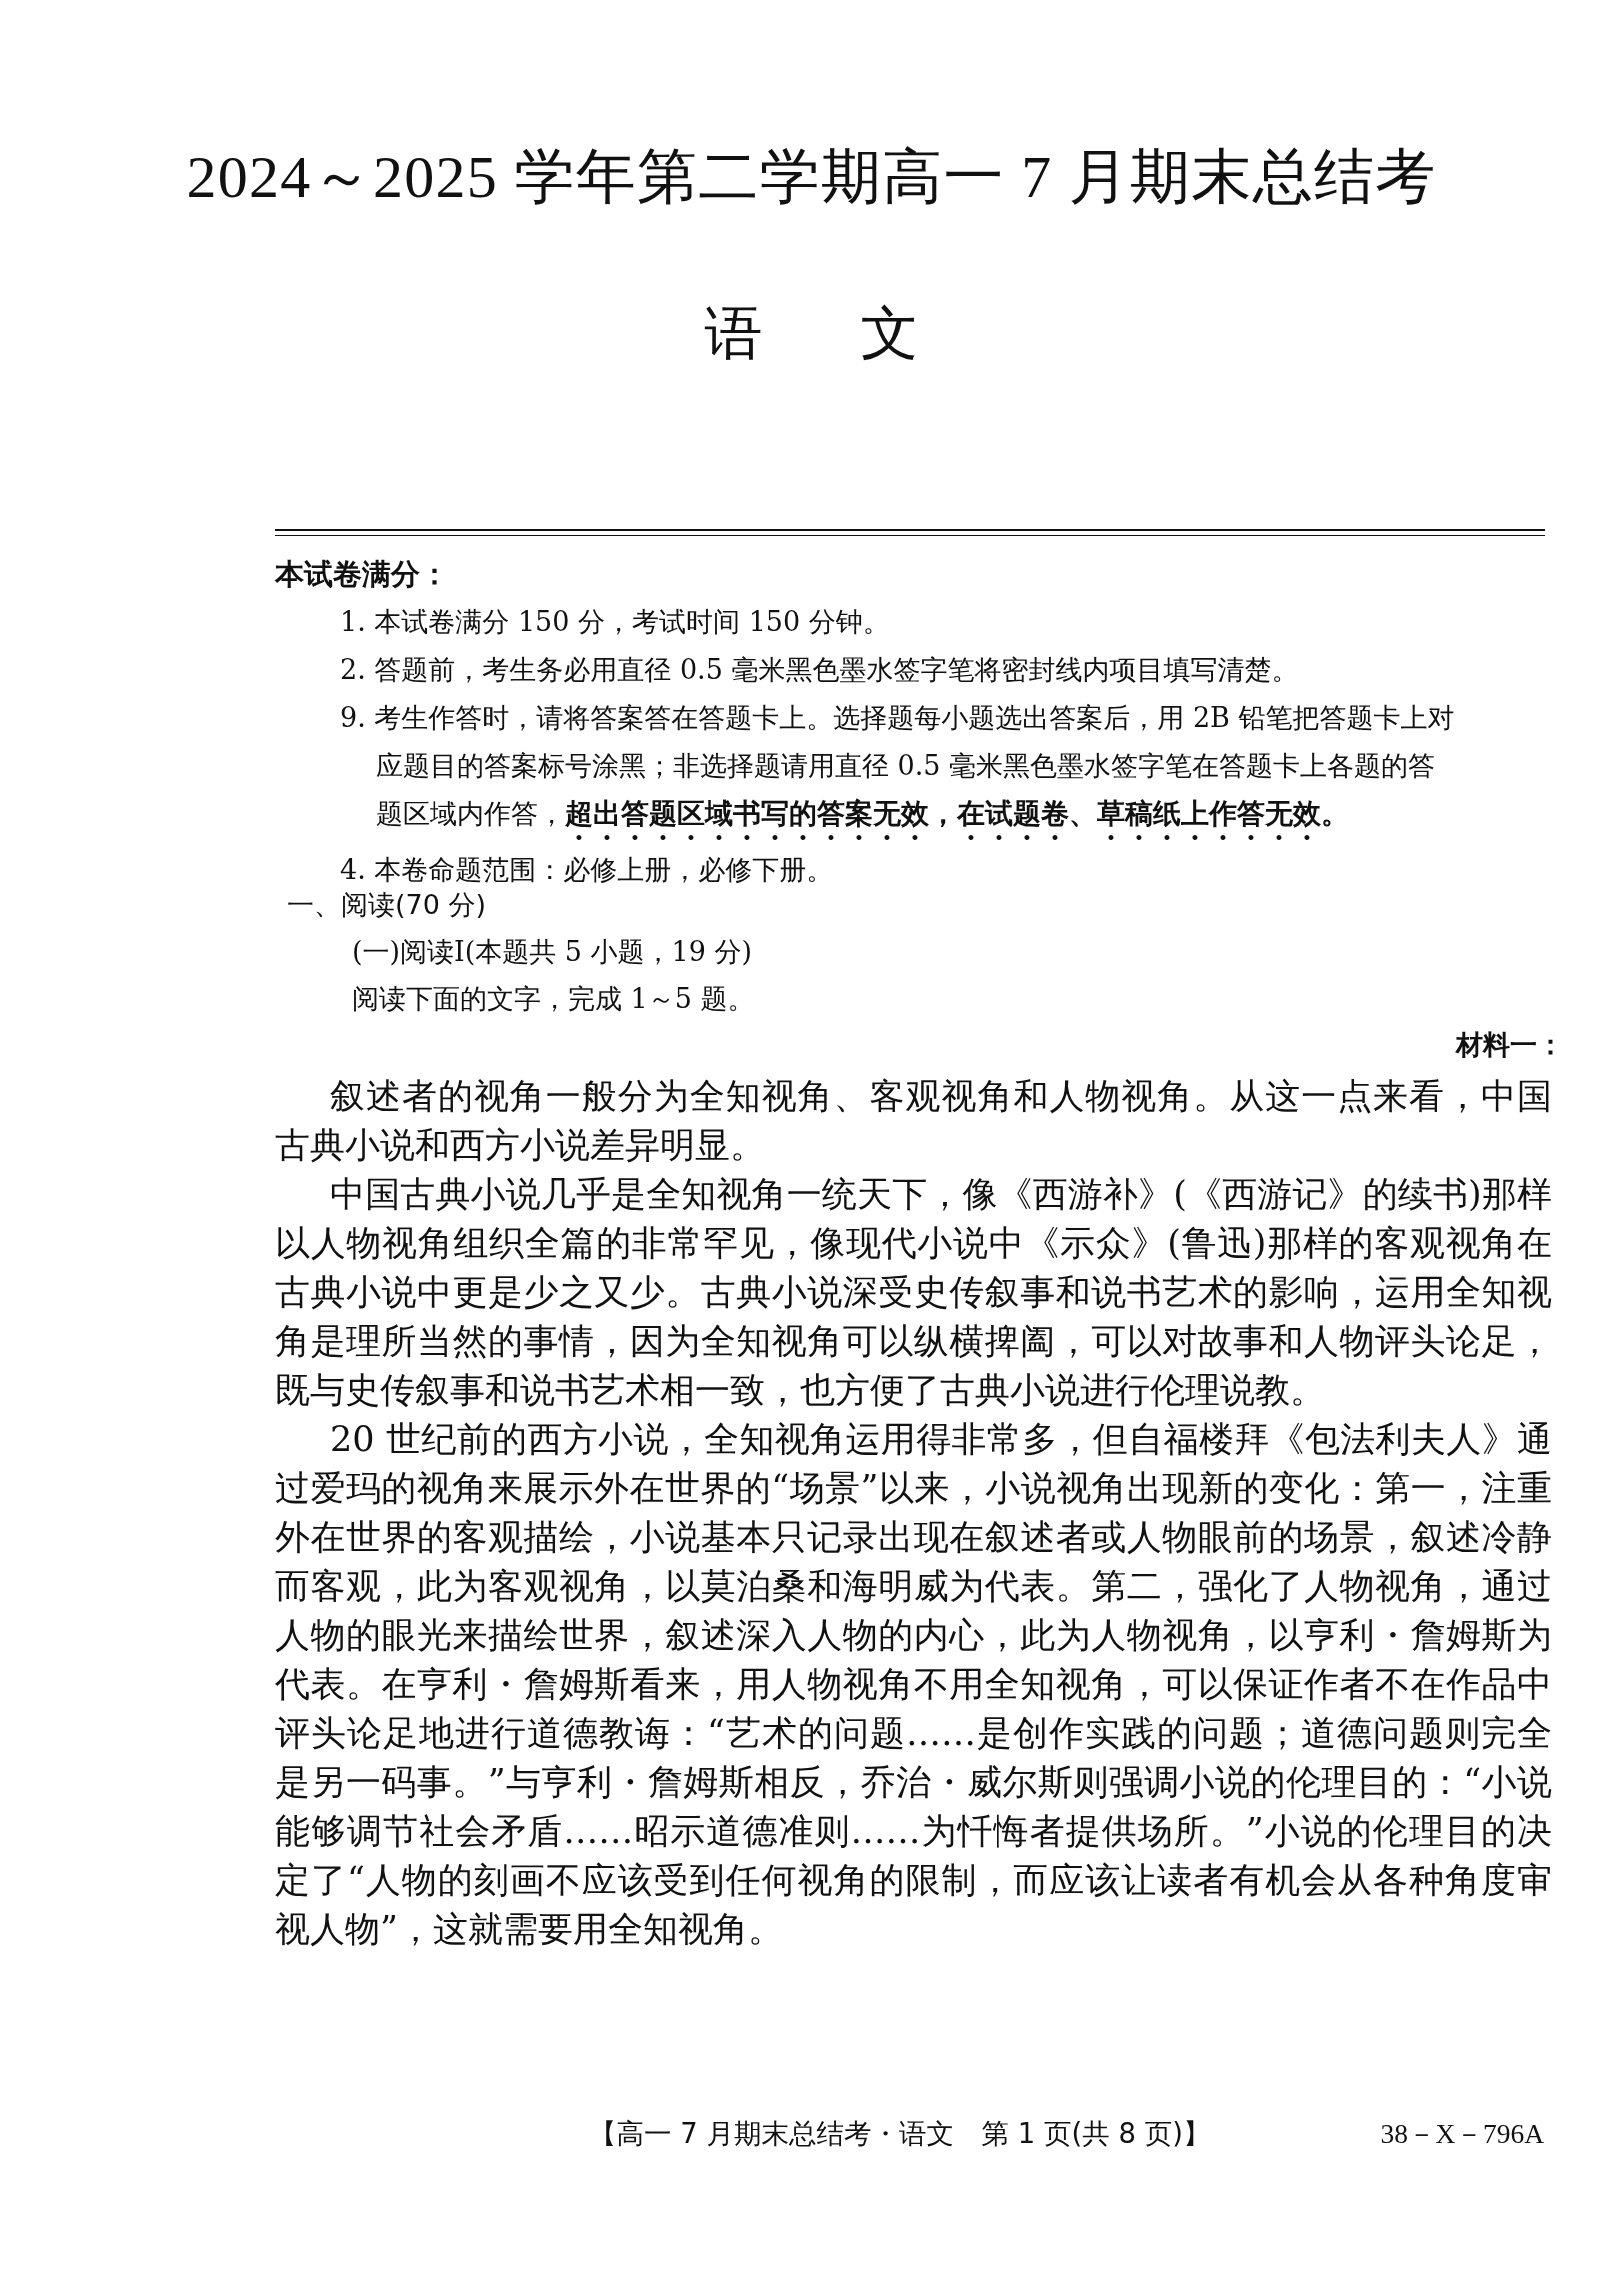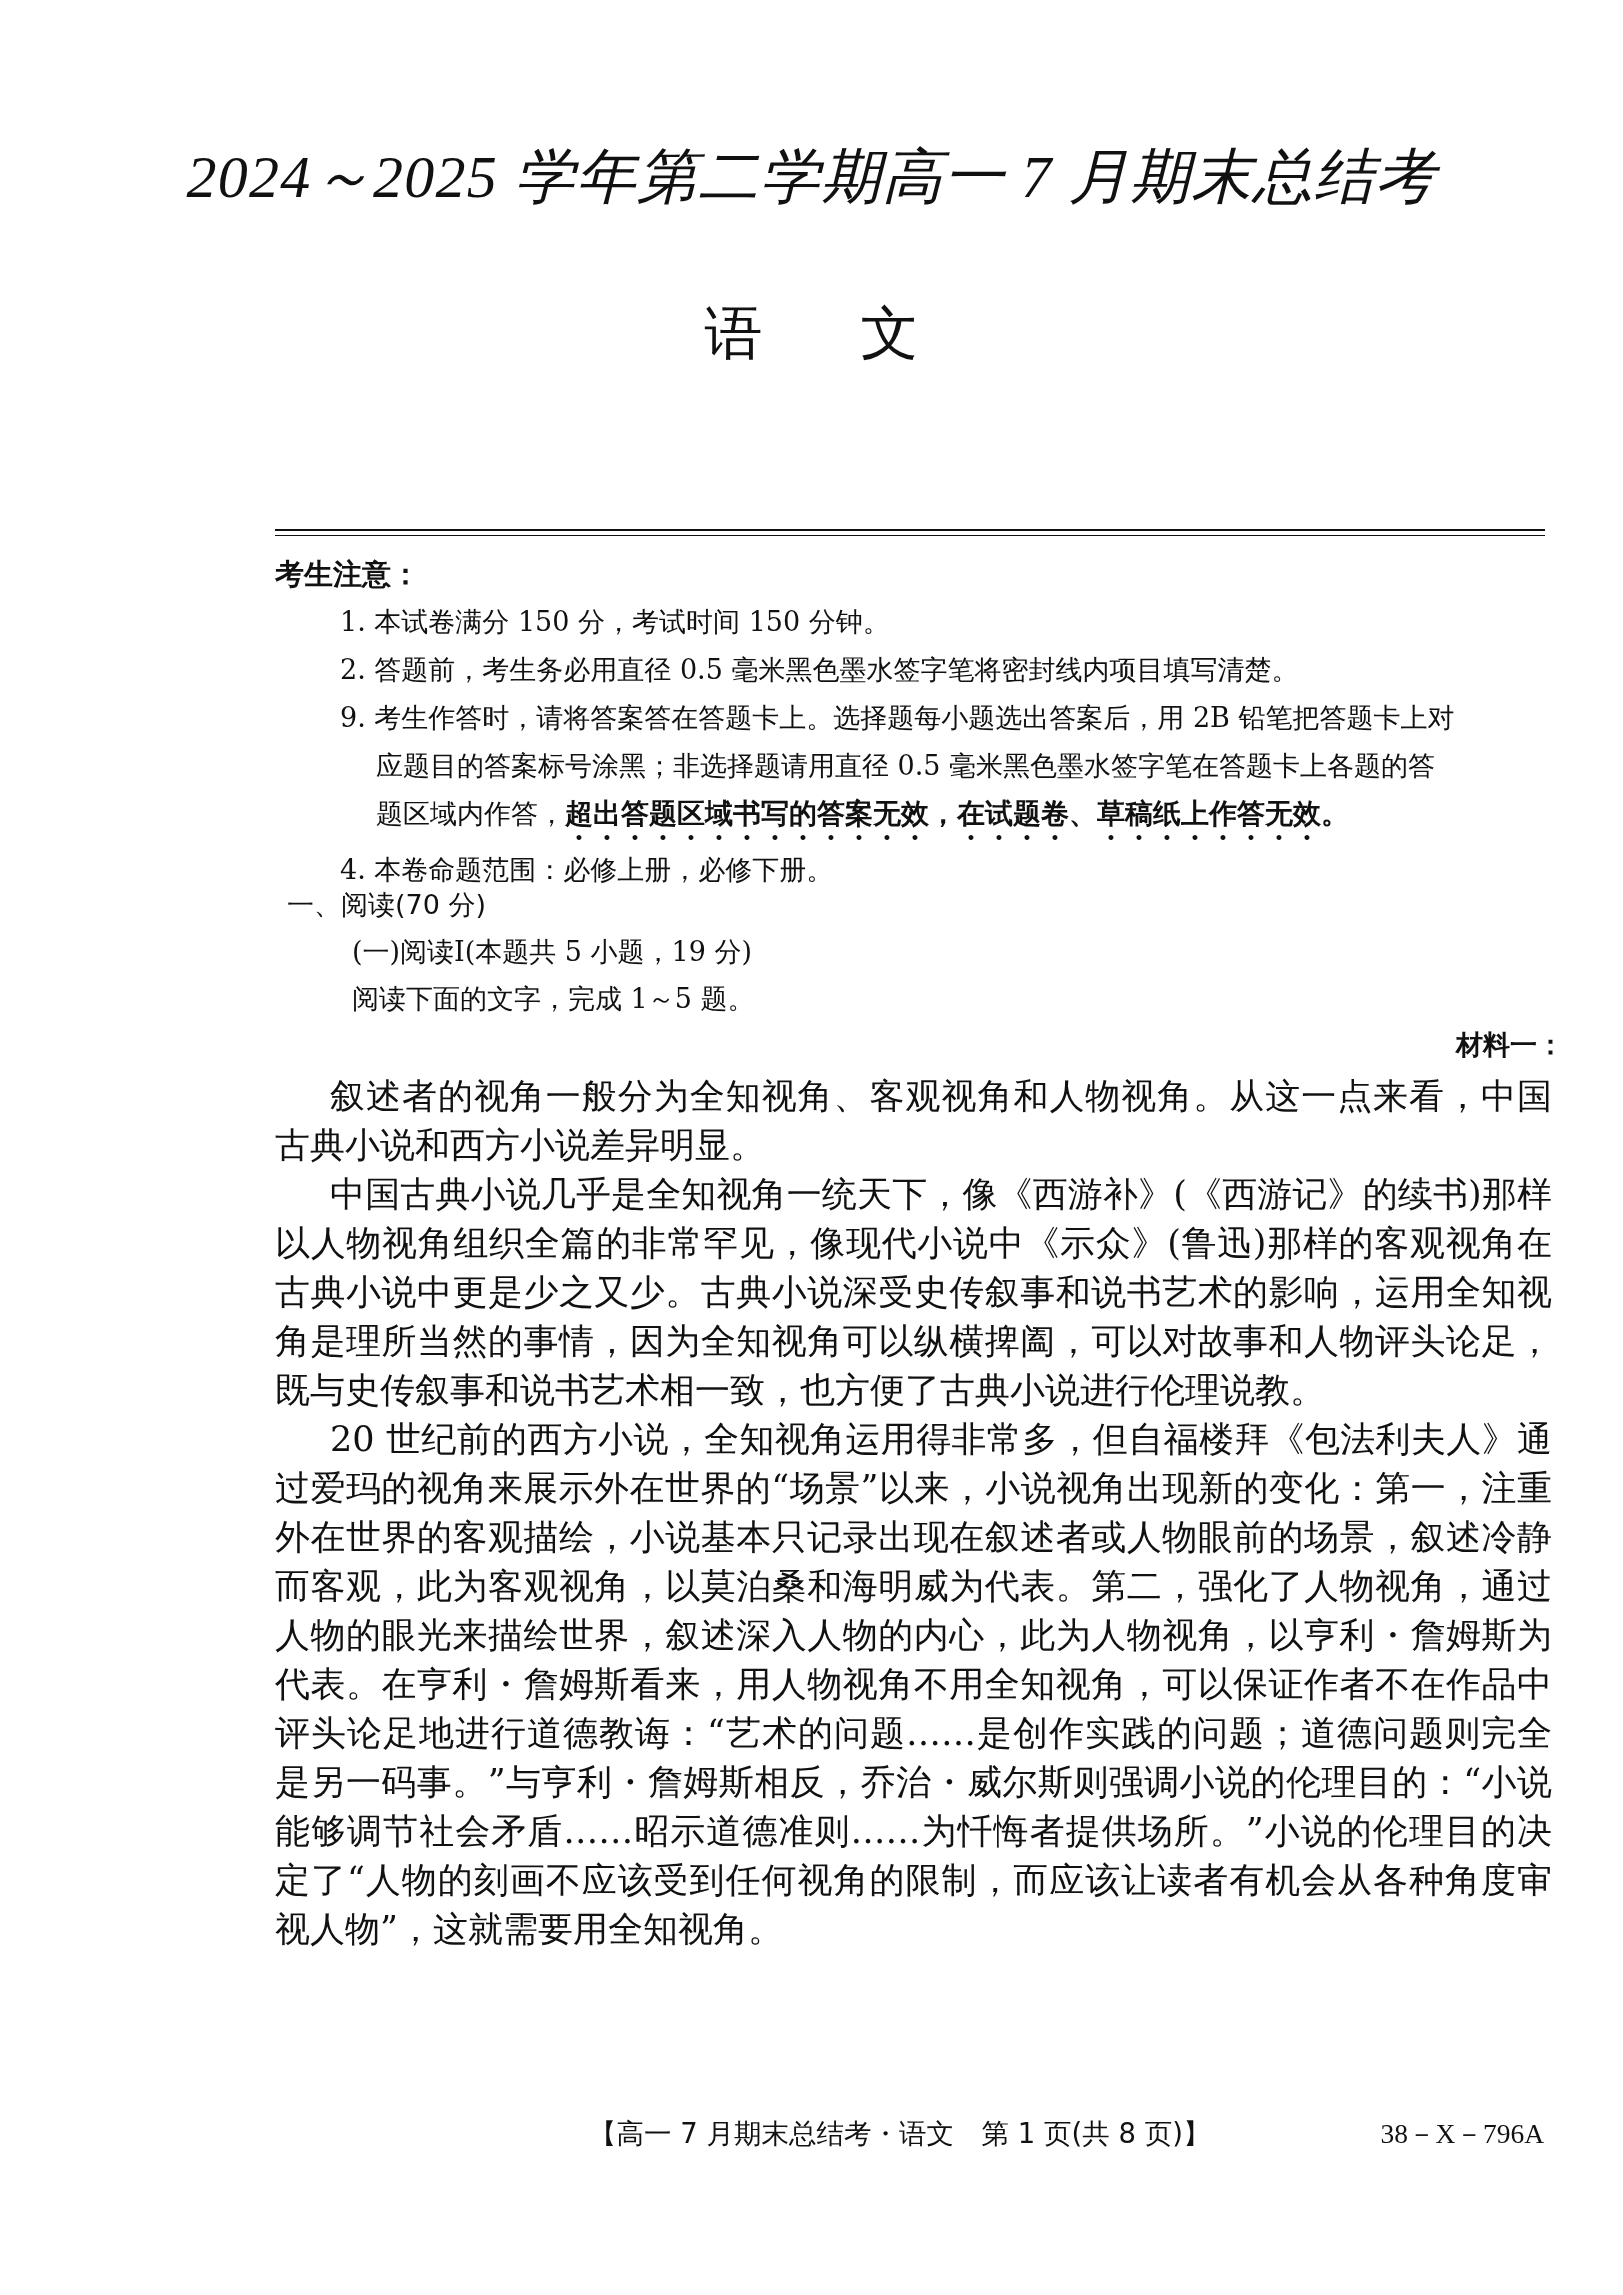--- a/index.html
+++ b/index.html
@@ -4,21 +4,21 @@
 <style>
   html, body { margin: 0; padding: 0; background: #ffffff; }
   body {
     width: 1623px; height: 2295px; position: relative; overflow: hidden;
     color: #111111;
     font-family: "DejaVu Serif", "Liberation Serif", serif;
   }
   .title {
     position: absolute; left: 0; right: 0; top: 137px;
     text-align: center; font-size: 60px; letter-spacing: 1.3px;
-    font-family: "Liberation Serif", "DejaVu Serif", serif; font-weight: normal; font-style: italic;
+    font-family: "Liberation Serif", "DejaVu Serif", serif; font-weight: normal;
   }
   .subject {
     position: absolute; left: 0; right: 0; top: 295px;
     text-align: center; font-size: 58px; font-weight: normal; letter-spacing: 98px;
     padding-left: 98px;
     font-family: "DejaVu Sans", sans-serif;
   }
   .rule {
     position: absolute; left: 275px; width: 1270px; top: 529px; height: 6.5px;
     border-top: 2.6px solid #111; border-bottom: 1.3px solid #111; box-sizing: border-box;
@@ -39,21 +39,21 @@
   .footer-code { position: absolute; top: 2116px; right: 79px; font-size: 27.5px; font-family: "Liberation Serif", serif; }
 </style>
 </head>
 <body>
 
 <div class="title">2024～2025 学年第二学期高一 7 月期末总结考</div>
 <div class="subject">语文</div>
 <div class="rule"></div>
 
 <div class="notice">
-  <div class="head">考生注意：</div>
+  <div class="head">本试卷满分：</div>
   <div class="item">1. 本试卷满分 150 分，考试时间 150 分钟。</div>
   <div class="item">2. 答题前，考生务必用直径 0.5 毫米黑色墨水签字笔将密封线内项目填写清楚。</div>
   <div class="item">9. 考生作答时，请将答案答在答题卡上。选择题每小题选出答案后，用 2B 铅笔把答题卡上对</div>
   <div class="cont">应题目的答案标号涂黑；非选择题请用直径 0.5 毫米黑色墨水签字笔在答题卡上各题的答</div>
   <div class="cont"><span>题区域内作答，</span><span class="bold dotted">超出答题区域书写的答案无效，在试题卷、草稿纸上作答无效。</span></div>
   <div class="item">4. 本卷命题范围：必修上册，必修下册。</div>
 </div>
 
 <div class="sec">
   <div class="h1">一、阅读(70 分)</div>

